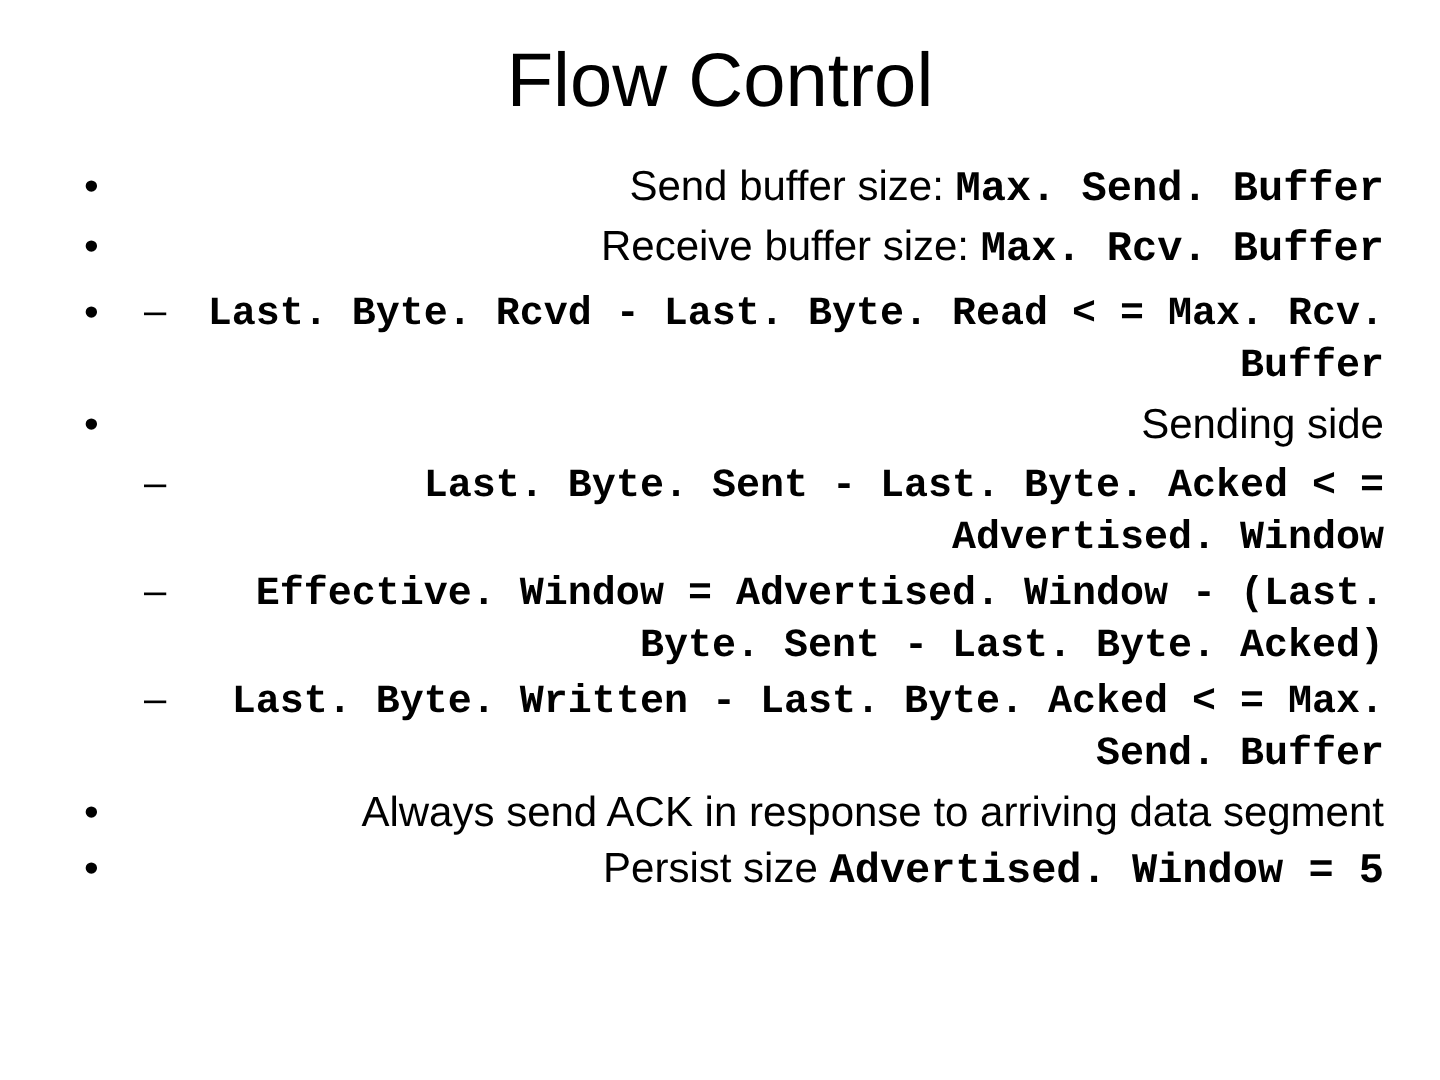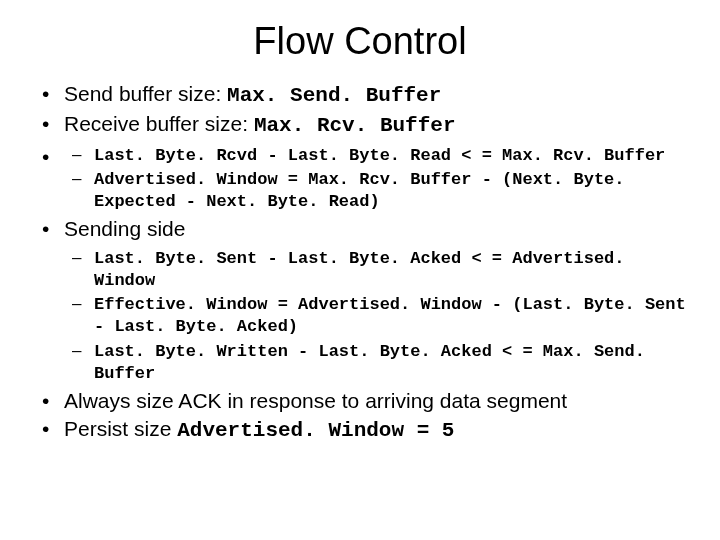--- a/index.html
+++ b/index.html
@@ -26,35 +26,36 @@
   ul.lvl1 {
     margin: 0;
     padding-left: 36px;
     list-style: none;
   }
   ul.lvl1 > li {
     position: relative;
     font-size: 21px;
     line-height: 1.25;
     margin-bottom: 2px;
+    text-align: right;
   }
   ul.lvl1 > li::before {
     content: "•";
     position: absolute;
     left: -22px;
     top: 0;
   }
   ul.lvl2 {
     margin: 4px 0 4px 0;
     padding-left: 30px;
     list-style: none;
   }
   ul.lvl2 > li {
     position: relative;
-    font-size: 17px;
+    font-size: 20px;
     font-weight: 700;
     line-height: 1.25;
     margin-bottom: 2px;
   }
   ul.lvl2 > li::before {
     content: "–";
     position: absolute;
     left: -22px;
     top: 0;
     font-weight: 400;
@@ -79,35 +80,34 @@
       <span>Send buffer size: </span><span class="code">Max. Send. Buffer</span>
     </li>
 
     <li>
       <span>Receive buffer size: </span><span class="code">Max. Rcv. Buffer</span>
     </li>
 
     <li>
       <ul class="lvl2">
         <li><span class="code">Last. Byte. Rcvd - Last. Byte. Read &lt; = Max. Rcv. Buffer</span></li>
-        <li><span class="code">Advertised. Window = Max. Rcv. Buffer - (Next. Byte. Expected - Next. Byte. Read)</span></li>
       </ul>
     </li>
 
     <li>
       <span>Sending side</span>
       <ul class="lvl2">
         <li><span class="code">Last. Byte. Sent - Last. Byte. Acked &lt; = Advertised. Window</span></li>
         <li><span class="code">Effective. Window = Advertised. Window - (Last. Byte. Sent - Last. Byte. Acked)</span></li>
         <li><span class="code">Last. Byte. Written - Last. Byte. Acked &lt; = Max. Send. Buffer</span></li>
       </ul>
     </li>
 
     <li>
-      <span>Always size ACK in response to arriving data segment</span>
+      <span>Always send ACK in response to arriving data segment</span>
     </li>
 
     <li>
       <span>Persist size </span><span class="code">Advertised. Window = 5</span>
     </li>
 
   </ul>
 </div>
 
 </body></html>

